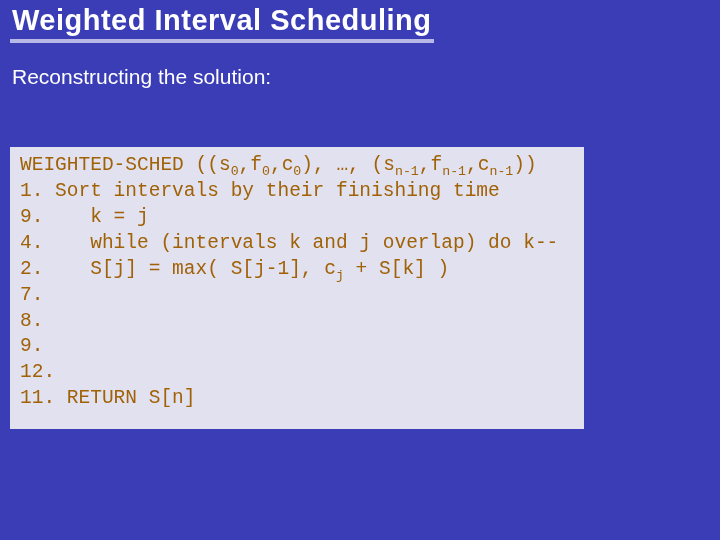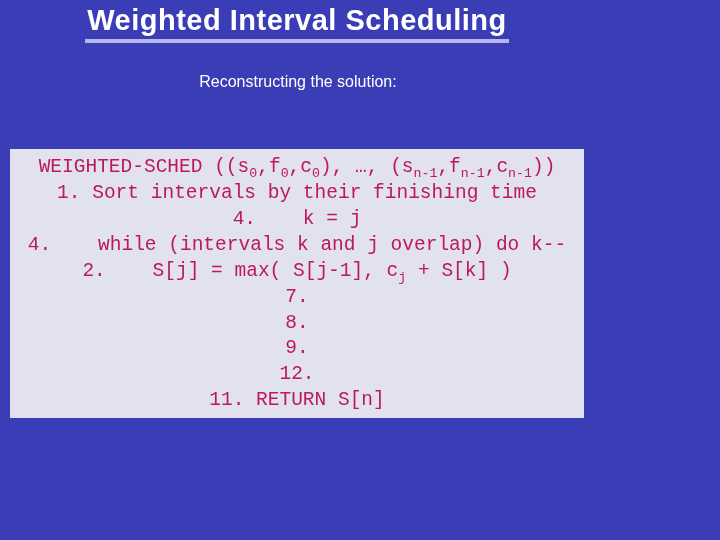--- a/index.html
+++ b/index.html
@@ -11,46 +11,45 @@
   }
   body {
     background: #3a3db5;
     font-family: "Comic Sans MS", "Comic Sans", cursive, sans-serif;
   }
   .slide {
     width: 594px;
     height: 540px;
     box-sizing: border-box;
     padding: 4px 10px 10px 10px;
-    text-align: center;
   }
   .title {
     color: #ffffff;
     font-size: 29px;
     font-weight: bold;
     letter-spacing: 0.5px;
     padding: 0 2px 2px 2px;
     border-bottom: 4px solid #b8b8e8;
     display: inline-block;
     margin-bottom: 2px;
     margin-top: 0;
   }
   .subtitle {
     color: #ffffff;
-    font-size: 16px;
-    margin: 28px 0 0 2px;
+    font-size: 21px;
+    margin: 20px 0 0 2px;
   }
   .codebox {
     background: #e1e1ef;
     margin: 58px 0 0 0;
-    padding: 6px 10px 4px 10px;
+    padding: 6px 10px 17px 10px;
     font-family: "Courier New", Courier, monospace;
     font-size: 19.5px;
     line-height: 1.33;
-    color: #be185d;
+    color: #a16207;
   }
   .codebox .line {
     white-space: pre;
   }
   sub {
     font-size: 0.68em;
     vertical-align: sub;
     line-height: 0;
   }
 </style>
@@ -61,21 +60,21 @@
 
   <div>
     <span class="title">Weighted Interval Scheduling</span>
   </div>
 
   <div class="subtitle">Reconstructing the solution:</div>
 
   <div class="codebox">
     <div class="line"><span>WEIGHTED-SCHED ((s</span><sub>0</sub><span>,f</span><sub>0</sub><span>,c</span><sub>0</sub><span>), …, (s</span><sub>n-1</sub><span>,f</span><sub>n-1</sub><span>,c</span><sub>n-1</sub><span>))</span></div>
     <div class="line">1. Sort intervals by their finishing time</div>
-    <div class="line">4.    k = j</div>
+    <div class="line">9.    k = j</div>
     <div class="line">4.    while (intervals k and j overlap) do k--</div>
     <div class="line"><span>2.    S[j] = max( S[j-1], c</span><sub>j</sub><span> + S[k] )</span></div>
     <div class="line">7.</div>
     <div class="line">8.</div>
     <div class="line">9.</div>
     <div class="line">12.</div>
     <div class="line">11. RETURN S[n]</div>
   </div>
 
 </div>

